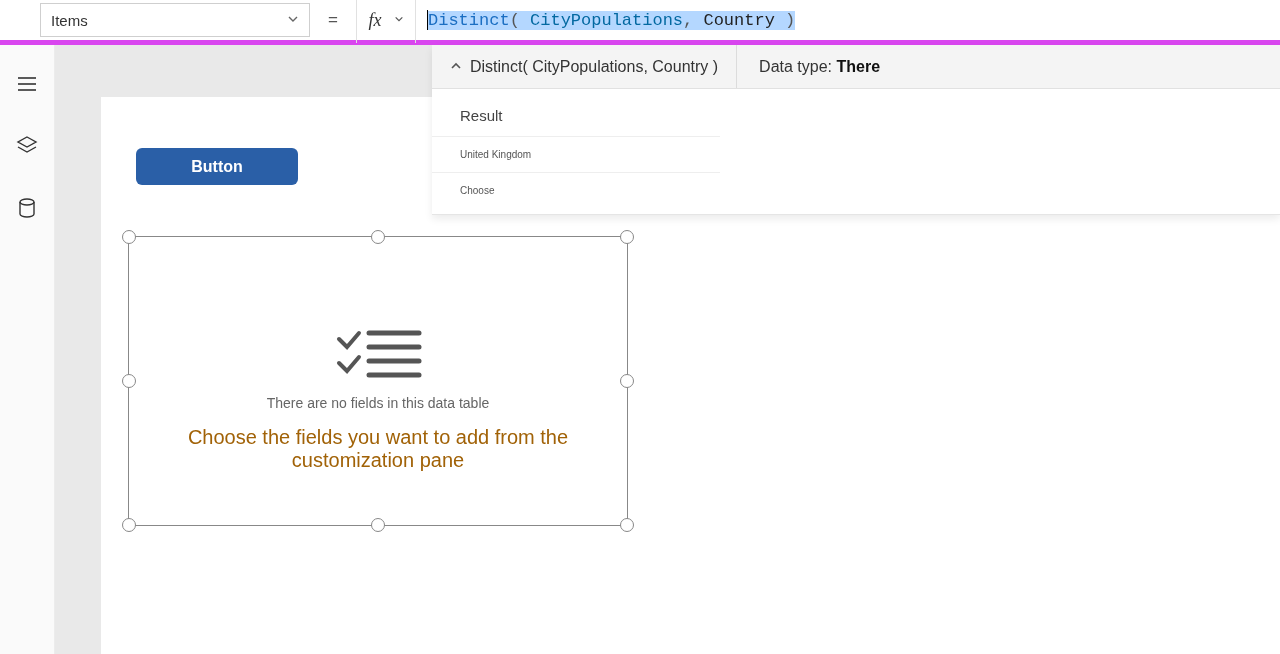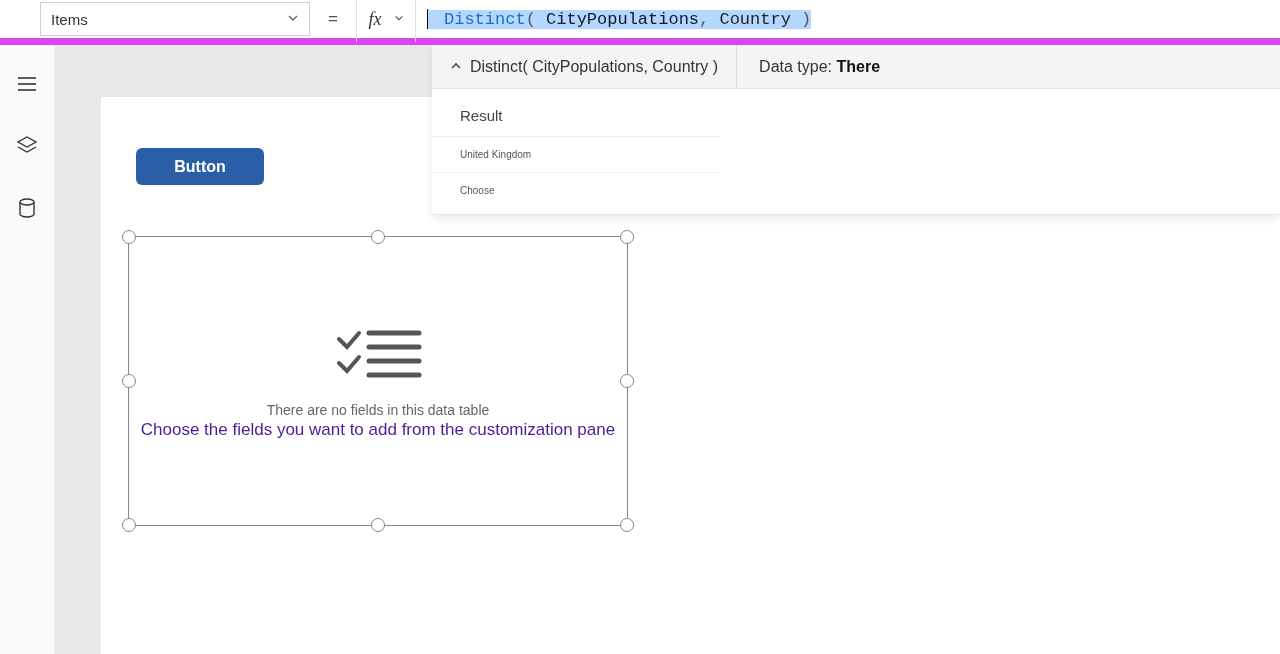--- a/index.html
+++ b/index.html
@@ -12,21 +12,21 @@
     color: #333;
   }
 
   
   .formula-bar {
     position: absolute;
     top: 0; left: 0; right: 0;
     height: 45px;
     display: flex;
     align-items: center;
-    border-bottom: 7px solid #d946ef;
+    border-bottom: 5px solid #d946ef;
     background: #fff;
     z-index: 5;
   }
   .prop-select {
     margin-left: 40px;
     width: 270px;
     height: 34px;
     border: 1px solid #cfcfcf;
     display: flex;
     align-items: center;
@@ -61,23 +61,23 @@
     align-items: center;
     font-family: Consolas, "Courier New", monospace;
     font-size: 17px;
     padding-left: 12px;
     position: relative;
     white-space: pre;
   }
   .formula-hl {
     background: #b4d7ff;
   }
-  .tok-kw   { color: #1b6ec2; padding-left: 16px; }
+  .tok-kw   { color: #1b6ec2; }
   .tok-punc { color: #555; }
-  .tok-id1  { color: #0f172a; }
+  .tok-id1  { color: #0369a1; }
   .tok-id2  { color: #222; }
   .cursor-caret {
     display:inline-block;
     width:1px;height:20px;
     background:#000;
     vertical-align:middle;
     margin-left:-1px;
   }
 
   
@@ -158,21 +158,21 @@
     top:52px; left:46px;
     width:1180px;
     height:560px;
     background:#fff;
   }
 
   
   .pa-button {
     position:absolute;
     top:51px; left:35px;
-    width:128px; height:37px;
+    width:162px; height:37px;
     background:#2a5fa7;
     border-radius:6px;
     color:#fff;
     font-weight:600;
     font-size:16px;
     display:flex;align-items:center;justify-content:center;
   }
 
   
   .sel-box {
@@ -196,22 +196,22 @@
   .dt-placeholder {
     position:absolute;
     top:90px; left:0; right:0;
     text-align:center;
   }
   .dt-icon {
     display:inline-block;
     width:90px;height:60px;
     position:relative;
   }
-  .dt-msg1 { margin-top:11px; font-size:14px; color:#666; }
-  .dt-msg2 { margin-top:2px; font-size:17px; color:#4c1d95; }
+  .dt-msg1 { margin-top:4px; font-size:14px; color:#666; }
+  .dt-msg2 { margin-top:15px; font-size:20px; color:#a16207; }
 
   .chev { font-size:12px; color:#666; }
 </style>
 </head>
 <body>
 
 <div class="formula-bar">
   <div class="prop-select">
     <span>Items</span>
     <span class="chev">

